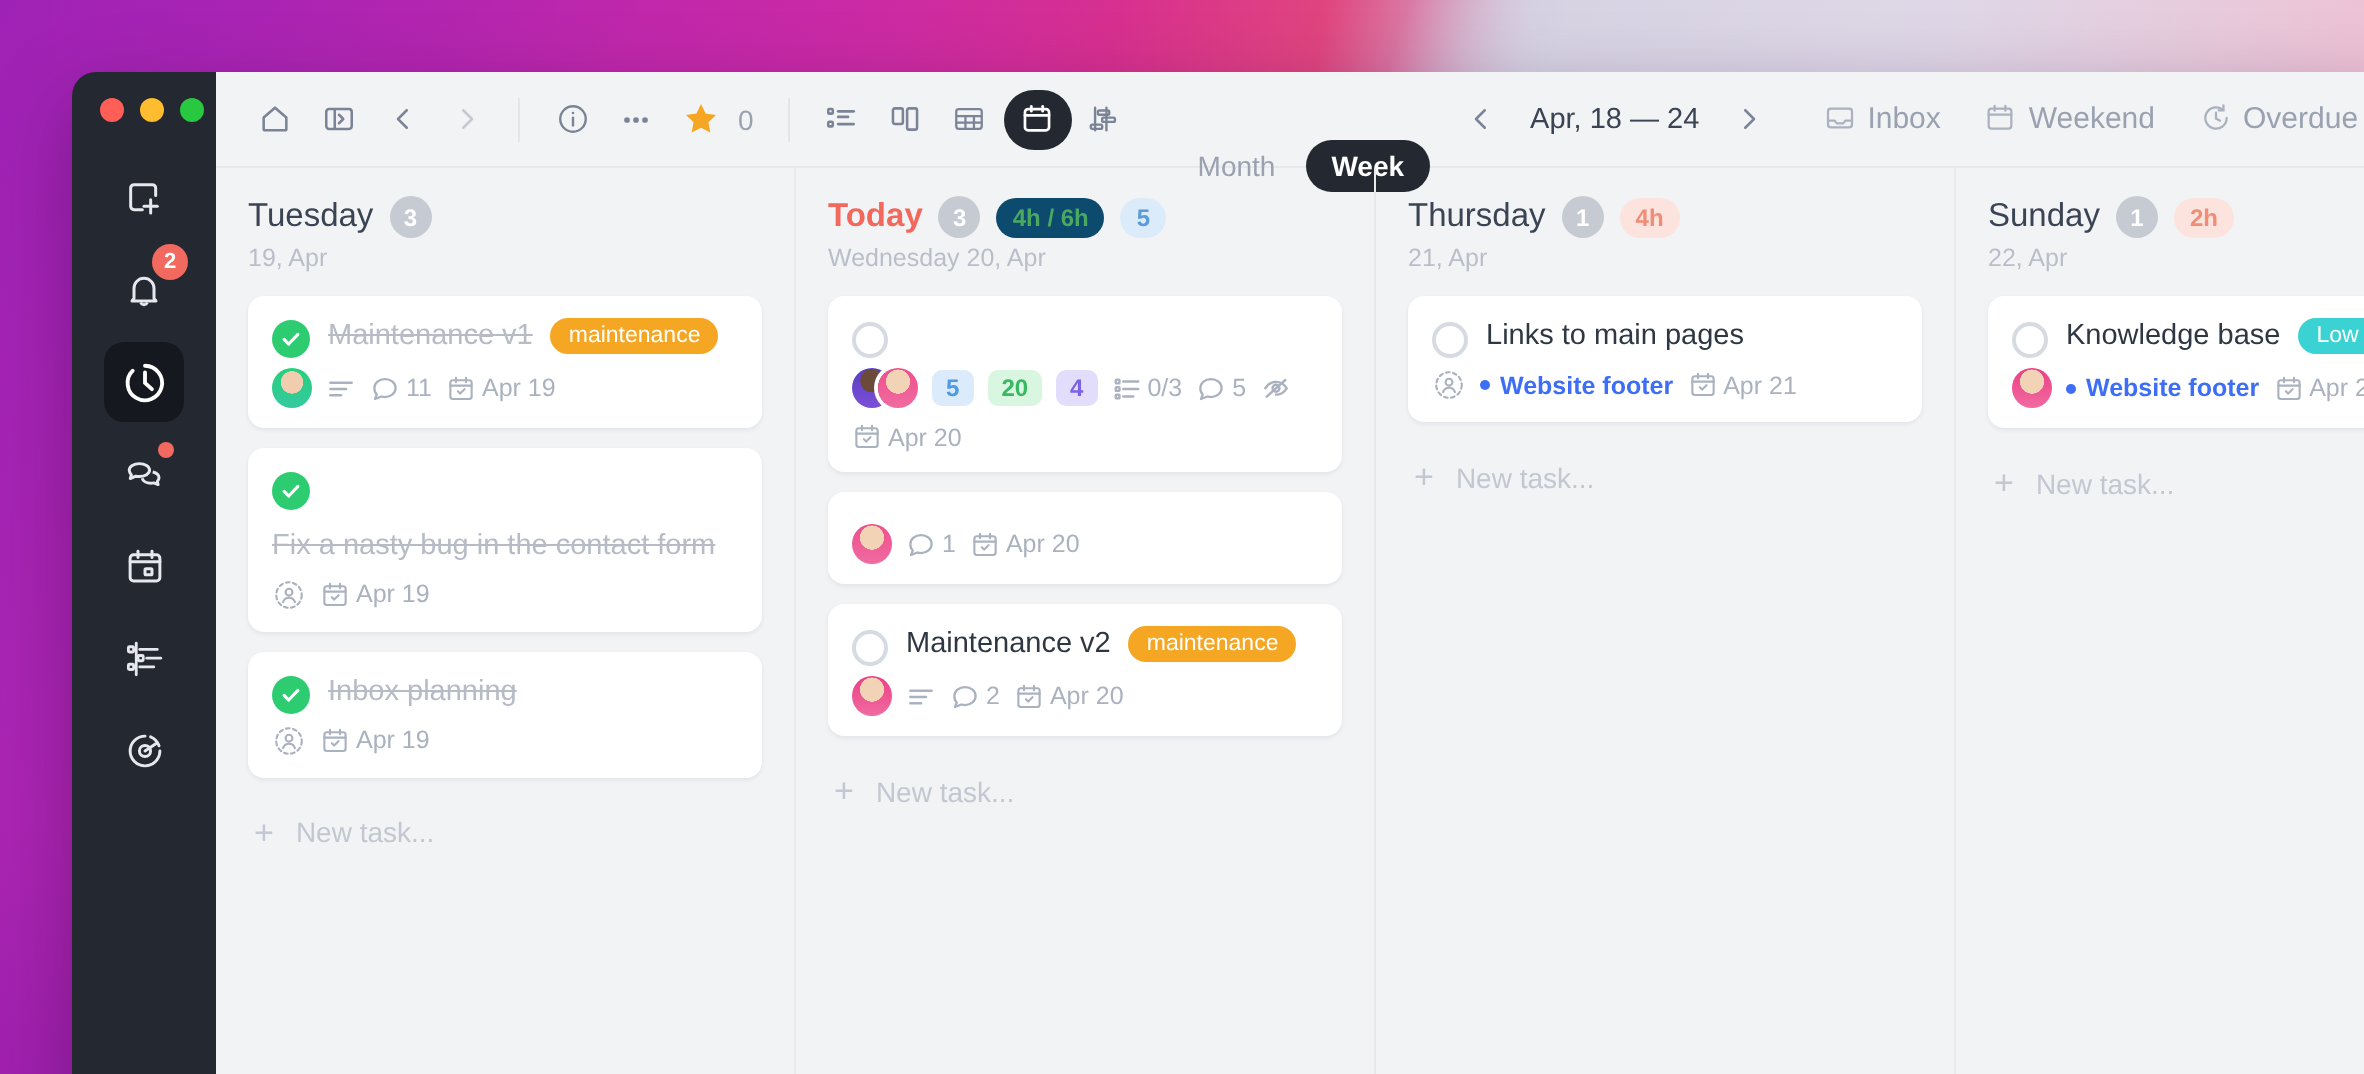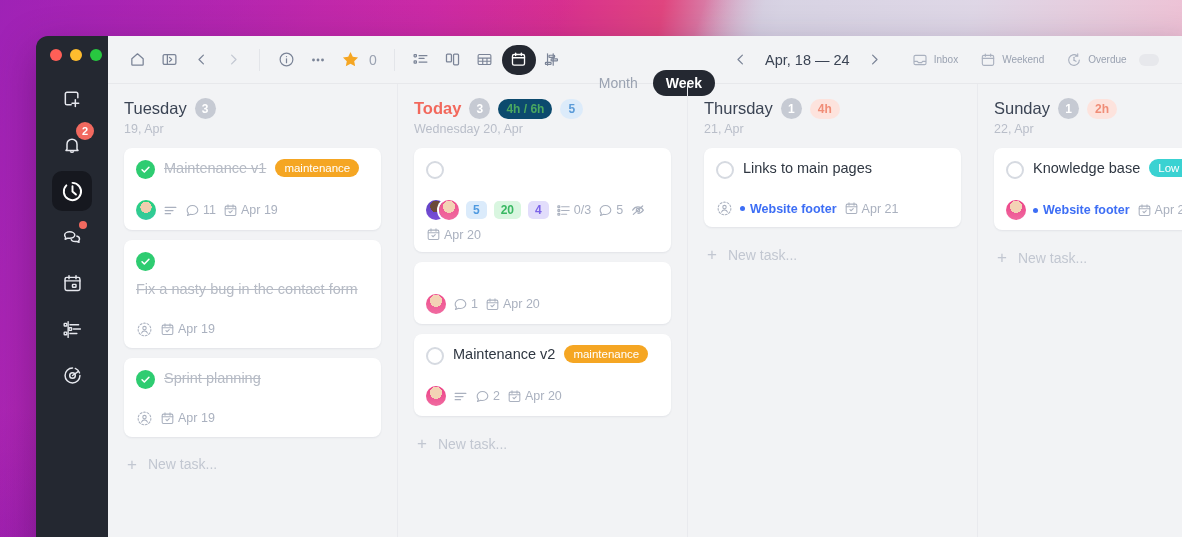--- a/index.html
+++ b/index.html
@@ -77,21 +77,21 @@
   .star-count { font-size: 14px; color: #9aa2b1; margin: 0 6px 0 2px; }
   .seg {
     font-size: 14px; color: #9aa2b1; padding: 5px 13px; border-radius: 14px;
     cursor: pointer; white-space: nowrap; margin-top: 46px;
   }
   .seg.on { background: #242831; color: #fff; font-weight: 600; }
   .range {
     font-size: 14.5px; color: #3b4454; font-weight: 500; padding: 0 8px; white-space: nowrap;
   }
   .chip {
-    display: flex; align-items: center; gap: 6px; font-size: 10px;
+    display: flex; gap: 6px; font-size: 15px;
     color: #9aa2b1; padding: 6px 10px; border-radius: 8px; cursor: pointer; white-space: nowrap;
   }
   .chip.on { background: #e7e8ec; color: #242831; font-weight: 500; }
   .chip svg { color: #aab1bf; }
 
   
   .board { flex: 1; display: flex; overflow: hidden; }
   .col {
     width: 290px; flex: 0 0 290px; padding: 14px 16px 0 16px;
     border-right: 1px solid #e9eaee; min-width: 0;
@@ -128,21 +128,21 @@
   .ttl { font-size: 14.5px; color: #2f3742; line-height: 1.35; }
   .ttl.done { color: #b6bbc5; text-decoration: line-through; }
   .tag {
     font-size: 11.5px; font-weight: 400; color: #fff; border-radius: 10px;
     padding: 3px 9px; white-space: nowrap; display: inline-block;
   }
   .tag.orange { background: #f5a623; }
   .tag.teal   { background: #3ad2d2; }
 
   .meta {
-    display: flex; align-items: center; gap: 7px; margin-top: 21px; flex-wrap: wrap;
+    display: flex; align-items: center; gap: 7px; margin-top: 5px; flex-wrap: wrap;
     font-size: 12.5px; color: #aab1bf;
   }
   .meta .mi { display: flex; align-items: center; gap: 3px; color: #aab1bf; }
   .av { width: 20px; height: 20px; border-radius: 50%; flex: 0 0 20px; position: relative; overflow: hidden; }
   .av.a1 { background: radial-gradient(circle at 50% 32%, #6b4a3a 0 34%, transparent 35%), linear-gradient(#5b3fc2,#7b4fd8); }
   .av.a2 { background: radial-gradient(circle at 50% 34%, #f3d3b5 0 36%, transparent 37%), linear-gradient(#ef4e8d,#f06ba0); }
   .av.a3 { background: radial-gradient(circle at 50% 34%, #f3d3b5 0 36%, transparent 37%), linear-gradient(#ec3f86,#f06ba0); }
   .av.a4 { background: radial-gradient(circle at 50% 36%, #f0cdae 0 34%, transparent 35%), linear-gradient(#26d07c,#36c9a0); }
   .av-stack { display: flex; }
   .av-stack .av + .av { margin-left: -7px; box-shadow: 0 0 0 2px #fff; }
@@ -460,21 +460,21 @@
                 </span>
               </div>
             </div>
             <div class="card">
               <div class="card-row1">
                 <span class="chk-done">
                   <svg width="11" height="11" viewBox="0 0 24 24" fill="none" stroke="#fff" stroke-width="3.4" stroke-linecap="round" stroke-linejoin="round">
                     <polyline points="4.5 12.5 9.5 17.5 19.5 7"></polyline>
                   </svg>
                 </span>
-                <span class="ttl done">Sprint planning</span>
+                <span class="ttl done">Inbox planning</span>
               </div>
               <div class="meta">
                 <span class="mi">
                   <svg width="17" height="17" viewBox="0 0 24 24" fill="none" stroke="currentColor" stroke-width="1.5" stroke-linecap="round">
                     <circle cx="12" cy="12" r="9" stroke-dasharray="2.6 2.4"></circle>
                     <circle cx="12" cy="10" r="2.4"></circle>
                     <path d="M7.8 17c.6-2 2.2-3.1 4.2-3.1s3.6 1.1 4.2 3.1"></path>
                   </svg>
                 </span>
                 <span class="mi">

